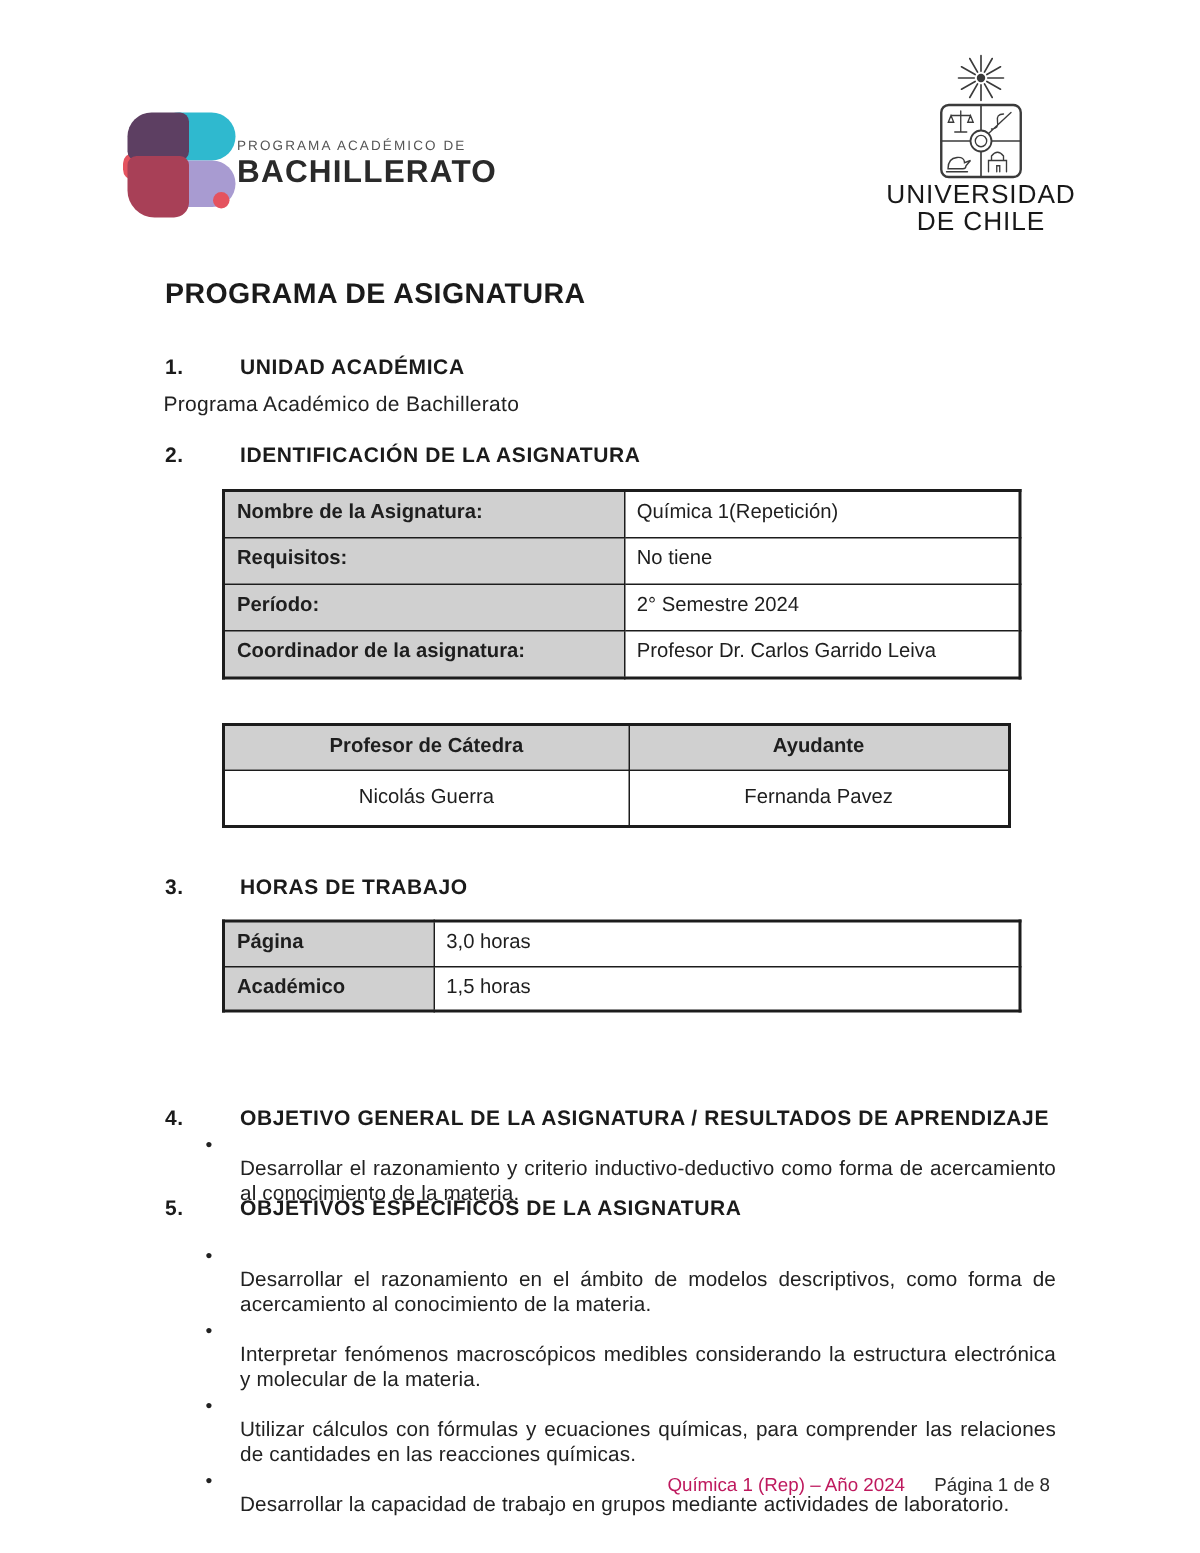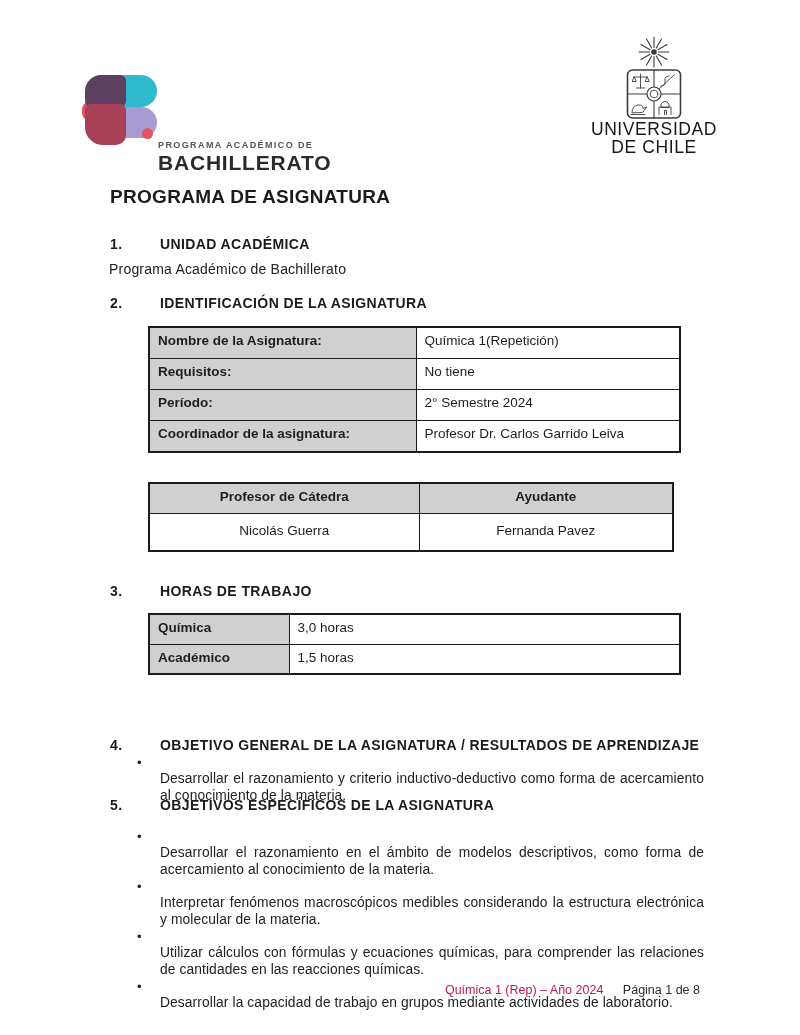--- a/index.html
+++ b/index.html
@@ -10,21 +10,21 @@
   
   .brand-mark{position:absolute;left:85px;top:75px;width:80px;height:70px;}
   .brand-mark span{position:absolute;display:block;}
   .shape-sliver{left:-3px;top:27px;width:14px;height:18px;background:#E4535F;border-radius:7px;}
   .shape-cyan{left:22px;top:0;width:50px;height:32px;background:#2FB9CF;border-radius:12px 16px 16px 12px;}
   .shape-lavender{left:22px;top:32px;width:50px;height:31px;background:#A89BD1;border-radius:12px 16px 16px 12px;}
   .shape-plum{left:0;top:0;width:41px;height:32px;background:#5D3F62;border-radius:16px 6px 6px 6px;}
   .shape-maroon{left:0;top:29px;width:41px;height:41px;background:#A84057;border-radius:6px 6px 10px 18px;}
   .shape-dot{left:57px;top:53px;width:11px;height:11px;background:#E4535F;border-radius:50%;}
   .brand-text{position:absolute;left:158px;top:92px;}
-  .brand-small{font-size:9px;letter-spacing:1.4px;color:#555;font-weight:700;white-space:nowrap;margin-top:48px;}
+  .brand-small{font-size:9px;letter-spacing:1.4px;color:#555;font-weight:400;white-space:nowrap;}
   .brand-big{font-size:21px;font-weight:800;color:#2a2a2a;letter-spacing:0.8px;margin-top:1px;white-space:nowrap;}
 
   .crest{position:absolute;left:590px;top:36px;width:128px;text-align:center;}
   .crest svg{display:block;margin:0 auto;}
   .uni{font-family:Liberation Sans, sans-serif;font-size:17.5px;letter-spacing:0.6px;color:#181818;line-height:18px;}
 
   
   .title{left:110px;top:186px;font-size:19px;font-weight:bold;letter-spacing:0.3px;color:#1b1b1b;margin:0;}
   .sec{display:flex;font-weight:bold;font-size:14px;letter-spacing:0.4px;color:#1b1b1b;width:620px;}
   .sec .num{width:50px;flex:none;}
@@ -151,21 +151,21 @@
     <span>HORAS DE TRABAJO</span>
   </div>
 
   <table class="abs" style="left:148px;top:613px;width:531px;">
     <colgroup>
         <col style="width:140px">
         <col style="width:391px">
       </colgroup>
     <tbody>
         <tr style="height:30px">
-      <td class="lbl">Química</td>
+      <td class="lbl">Página</td>
       <td>3,0 horas</td>
     </tr>
     <tr style="height:30px">
       <td class="lbl">Académico</td>
       <td>1,5 horas</td>
     </tr>
   </tbody>
     </table>
 
   <div class="abs sec" style="left:110px;top:737px;">

